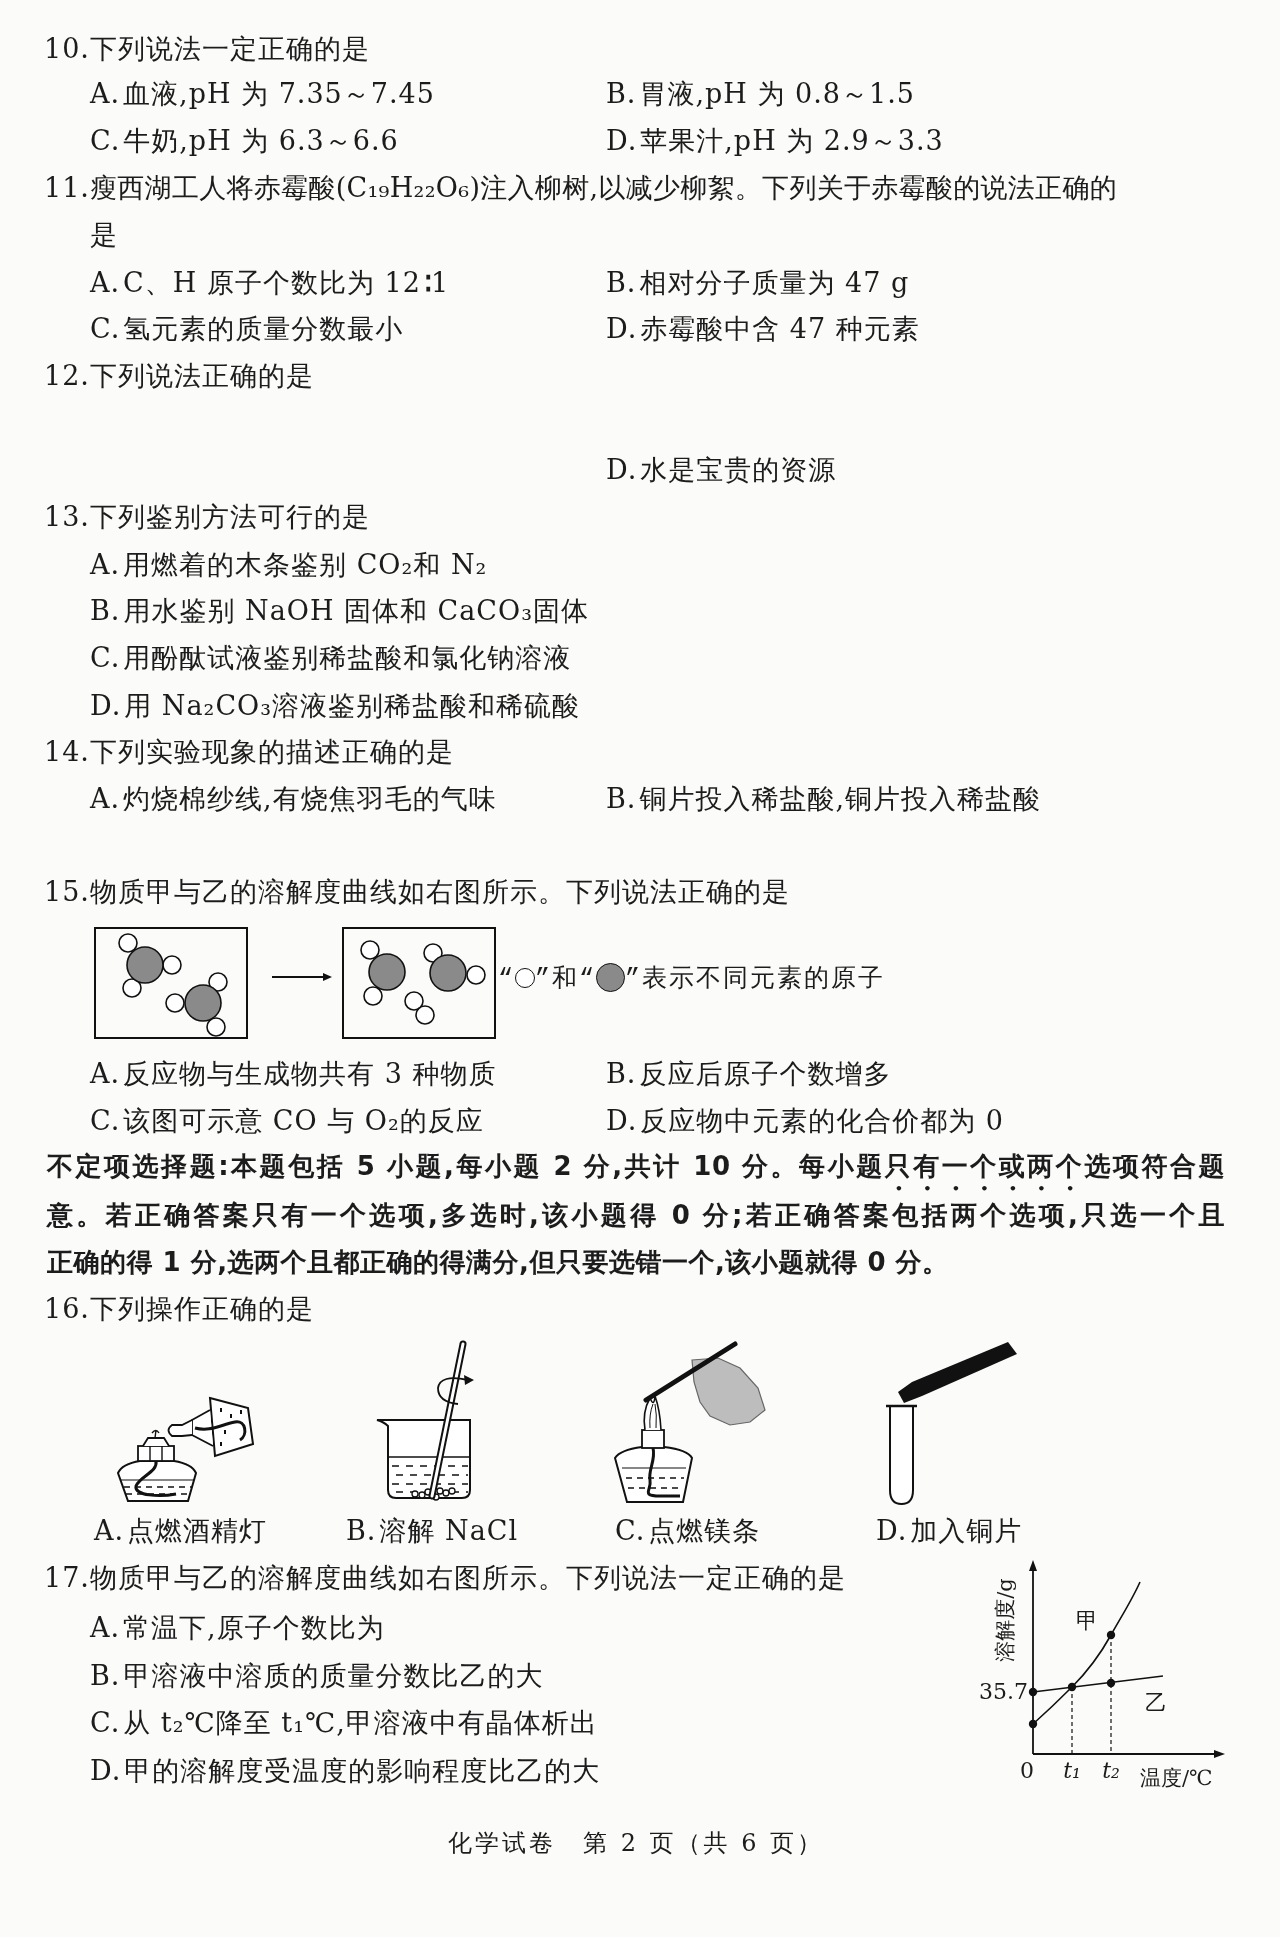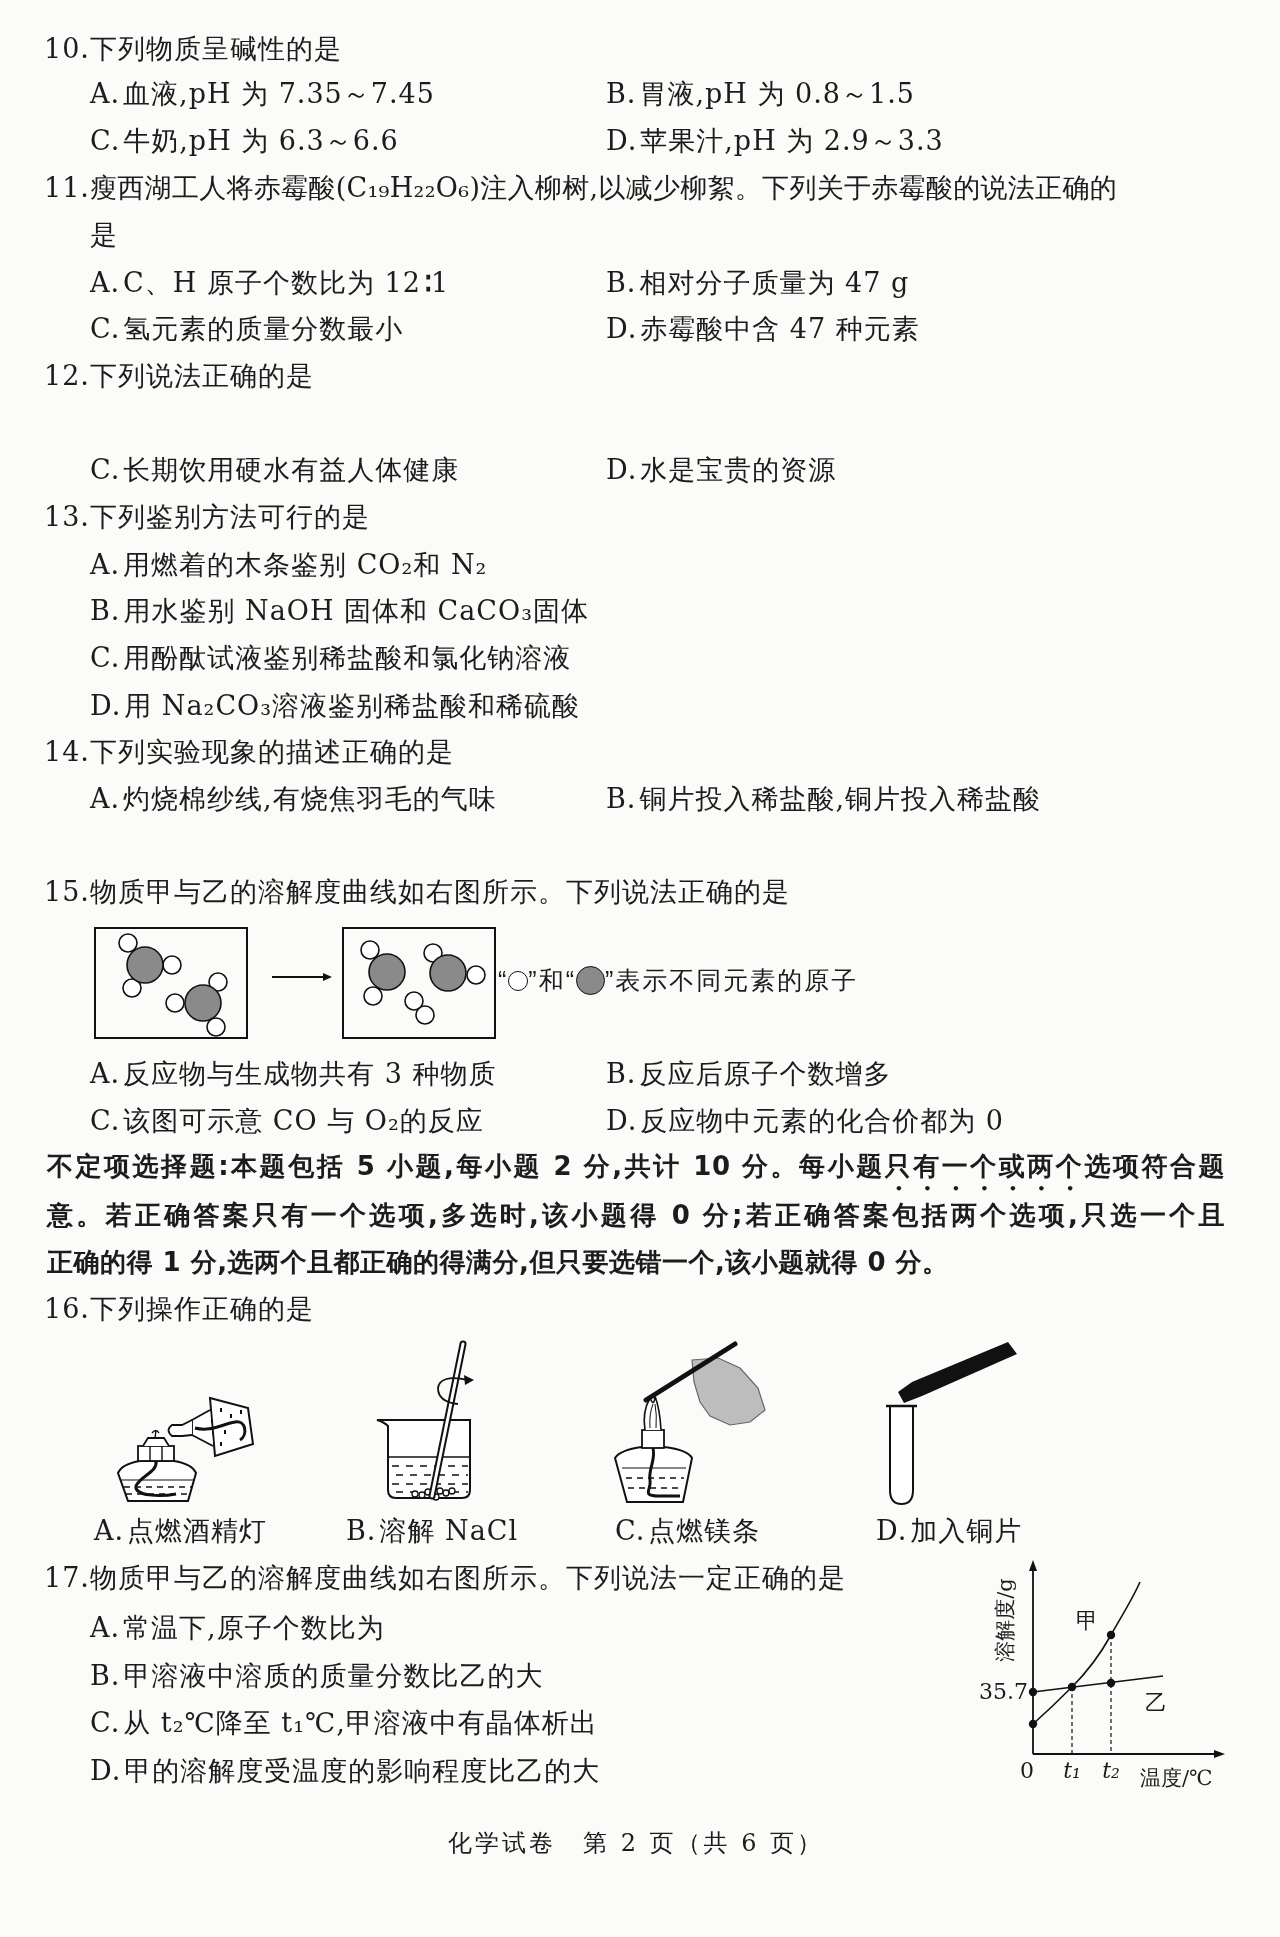--- a/index.html
+++ b/index.html
@@ -8,38 +8,38 @@
       font-family:"DejaVu Serif","Liberation Serif",serif;font-size:27px;letter-spacing:1px;}
   .ln > .c{position:absolute;top:0;white-space:nowrap;}
   .ol{display:inline-block;margin-right:3px;}
   .bold{position:absolute;left:47px;width:1178px;height:36px;line-height:36px;
         font-family:"DejaVu Sans","Liberation Sans",sans-serif;font-weight:bold;font-size:26px;
         white-space:nowrap;letter-spacing:0.5px;}
   .just{text-align:justify;text-align-last:justify;}
   .emph{-webkit-text-emphasis:filled dot;text-emphasis:filled dot;
         -webkit-text-emphasis-position:under;text-emphasis-position:under right;}
   .legend{position:absolute;left:498px;top:963px;height:34px;line-height:34px;white-space:nowrap;
-          font-family:Liberation Sans, sans-serif;font-size:25px;letter-spacing:2px;}
+          font-family:Liberation Mono, monospace;font-size:25px;letter-spacing:2px;}
   .atom-w{display:inline-block;width:18px;height:18px;border:1.5px solid #111;border-radius:50%;
           background:#fff;vertical-align:-2px;}
   .atom-d{display:inline-block;width:27px;height:27px;border:1.5px solid #111;border-radius:50%;
           background:#8a8a8a;vertical-align:-6px;}
   .fig{position:absolute;overflow:visible;}
   .footer{position:absolute;left:448px;top:1828px;height:30px;line-height:30px;
           font-family:"DejaVu Serif","Liberation Serif",serif;font-size:24px;letter-spacing:3px;white-space:nowrap;}
   svg text{font-family:"DejaVu Serif","Liberation Serif",serif;fill:#1c1c1c;}
 </style>
 </head>
 <body>
 
 <div class="page">
 
   <div class="ln" style="top:32px">
     <span class="c" style="left:44px">10.</span>
-    <span class="c" style="left:90px">下列物质呈碱性的是</span>
+    <span class="c" style="left:90px">下列说法一定正确的是</span>
   </div>
   <div class="ln" style="top:77px">
     <span class="c" style="left:90px"><span class="ol">A.</span><span>血液,pH 为 7.35～7.45</span></span>
     <span class="c" style="left:606px"><span class="ol">B.</span><span>胃液,pH 为 0.8～1.5</span></span>
   </div>
   <div class="ln" style="top:124px">
     <span class="c" style="left:90px"><span class="ol">C.</span><span>牛奶,pH 为 6.3～6.6</span></span>
     <span class="c" style="left:606px"><span class="ol">D.</span><span>苹果汁,pH 为 2.9～3.3</span></span>
   </div>
 
@@ -57,21 +57,20 @@
   <div class="ln" style="top:312px">
     <span class="c" style="left:90px"><span class="ol">C.</span><span>氢元素的质量分数最小</span></span>
     <span class="c" style="left:606px"><span class="ol">D.</span><span>赤霉酸中含 47 种元素</span></span>
   </div>
 
   <div class="ln" style="top:359px">
     <span class="c" style="left:44px">12.</span>
     <span class="c" style="left:90px">下列说法正确的是</span>
   </div>
   <div class="ln" style="top:453px">
-    <span class="c" style="left:90px"><span class="ol">C.</span><span>长期饮用硬水有益人体健康</span></span>
     <span class="c" style="left:606px"><span class="ol">D.</span><span>水是宝贵的资源</span></span>
   </div>
 
   <div class="ln" style="top:500px">
     <span class="c" style="left:44px">13.</span>
     <span class="c" style="left:90px">下列鉴别方法可行的是</span>
   </div>
   <div class="ln" style="top:548px">
     <span class="c" style="left:90px"><span class="ol">A.</span><span>用燃着的木条鉴别 CO₂和 N₂</span></span>
   </div>

